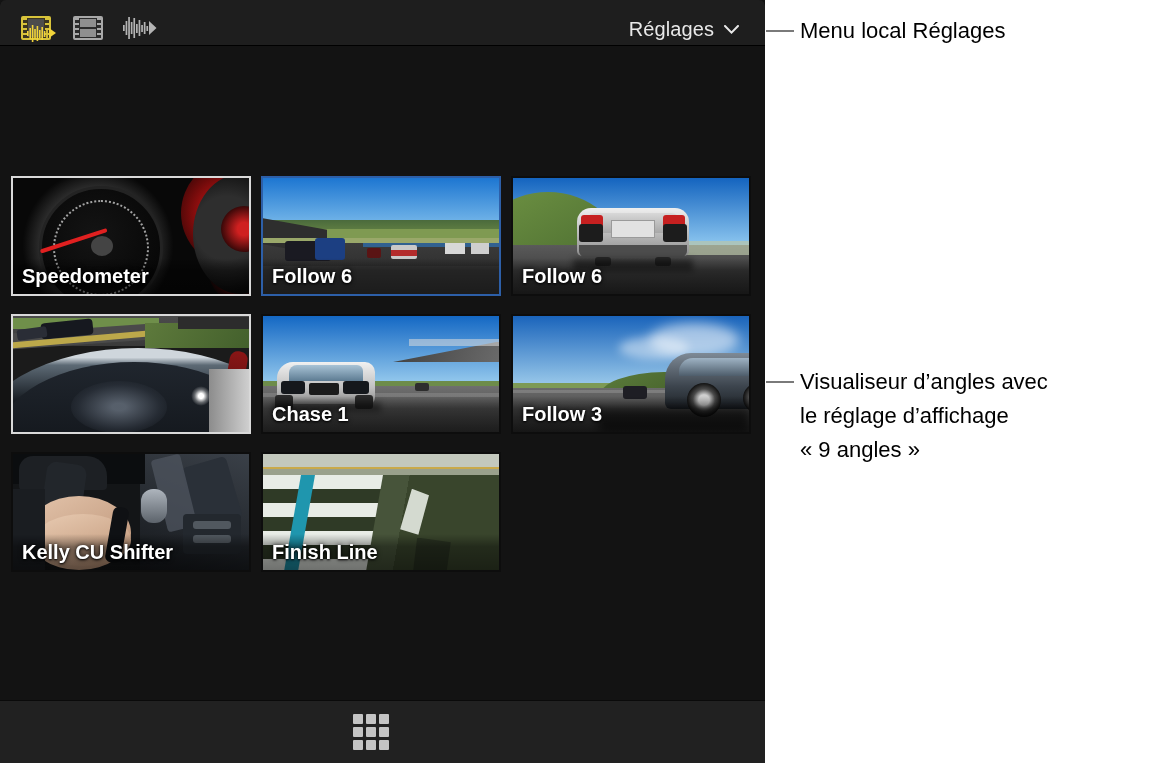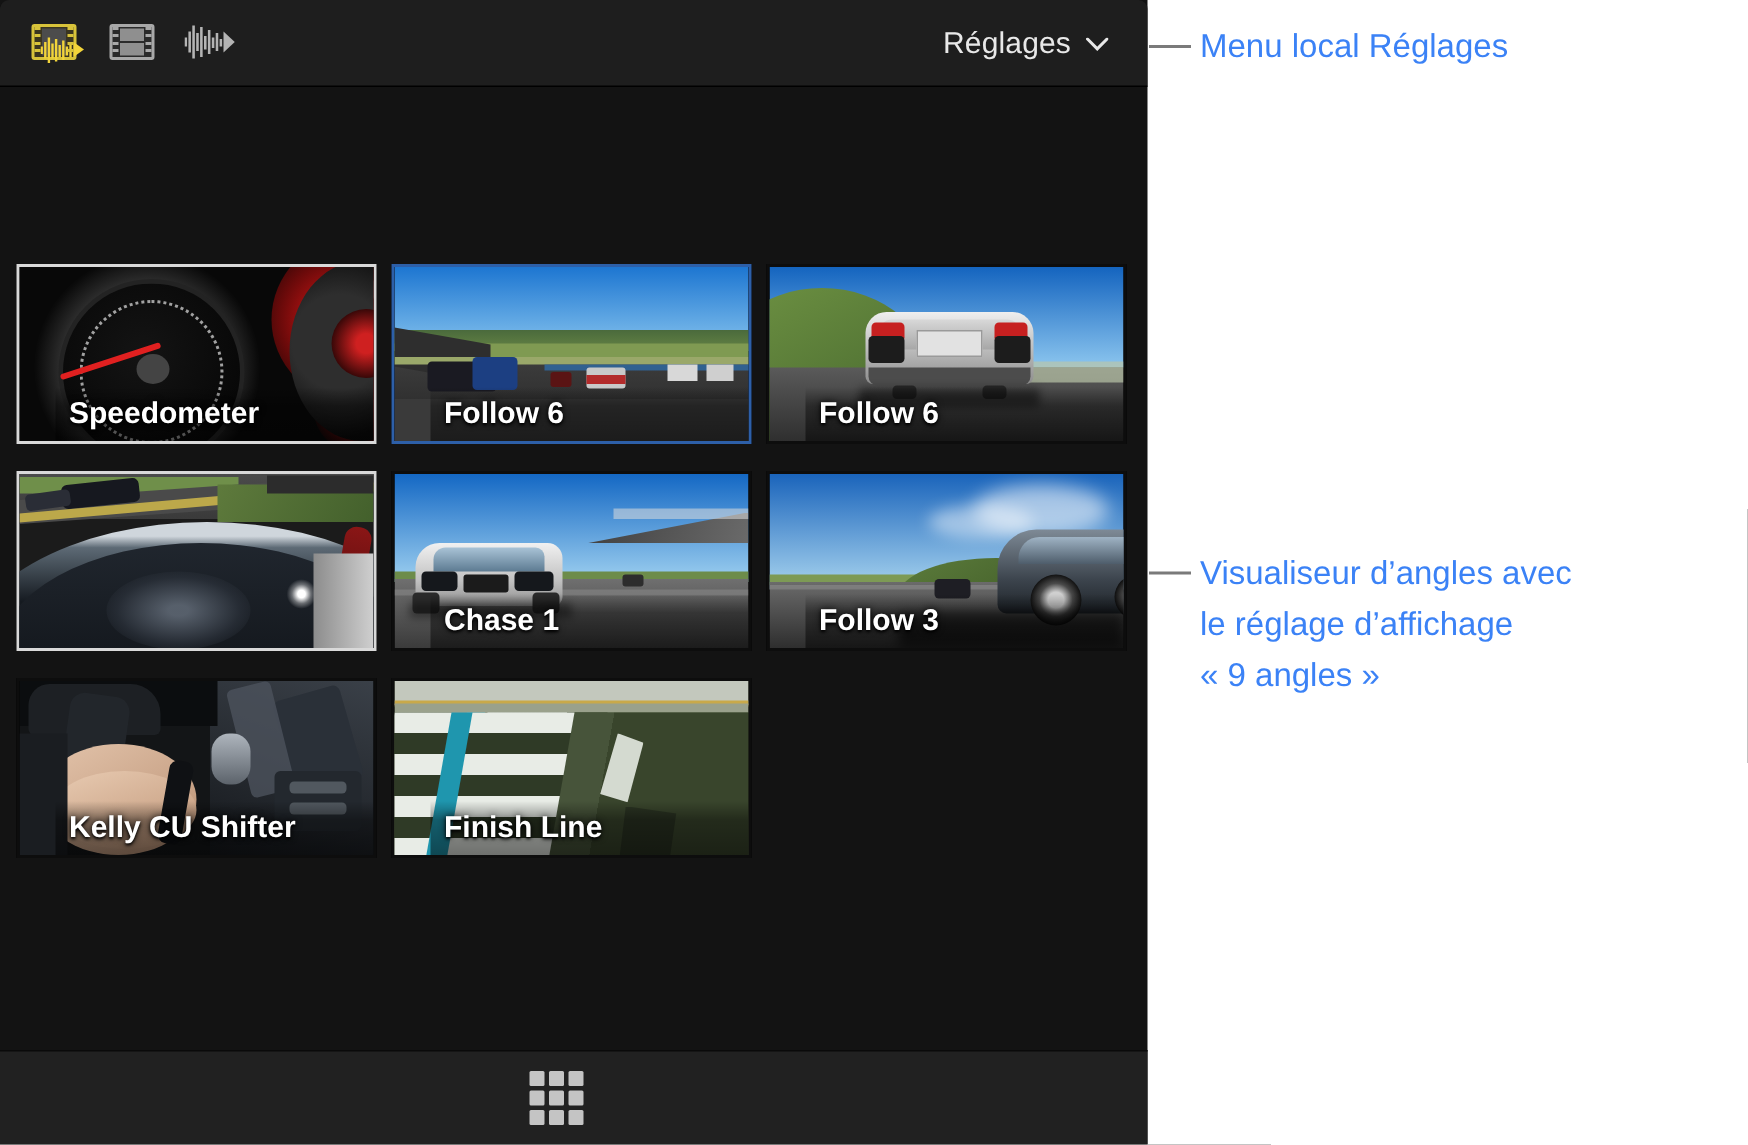--- a/index.html
+++ b/index.html
@@ -24,21 +24,21 @@
     height: 763px;
     background: #131313;
   }
 
   
   #viewer-toolbar {
     position: absolute;
     left: 0;
     top: 0;
     width: 765px;
-    height: 58px;
+    height: 46px;
     background: #1e1e1e;
     border-radius: 6px 6px 0 0;
     box-shadow: inset 0 -1px 0 #000;
   }
   #toolbar-left {
     position: absolute;
     left: 16px;
     top: 11px;
     display: flex;
     align-items: center;
@@ -156,21 +156,20 @@
     line-height: 36px;
     padding-left: 9px;
     color: #ffffff;
     font-size: 20px;
     font-weight: bold;
     text-shadow: 0 1px 2px rgba(0,0,0,.95), 0 0 5px rgba(0,0,0,.9);
     background: linear-gradient(to bottom, rgba(0,0,0,0) 0%, rgba(0,0,0,0.38) 35%, rgba(0,0,0,0.52) 100%);
     box-sizing: border-box;
     white-space: nowrap;
     overflow: hidden;
-    margin-left: 24px;
   }
 
   
   .sky        { position:absolute; left:0; right:0; top:0; }
   .ground     { position:absolute; left:0; right:0; bottom:0; }
   .blob       { position:absolute; border-radius:50%; }
   .rect       { position:absolute; }
 
   
   #viewer-bottom {
@@ -205,21 +204,21 @@
   }
 
   
   .callout-line {
     position: absolute;
     height: 2px;
     background: #7a7a7a;
   }
   .callout-text {
     position: absolute;
-    color: #3b82f6;
+    color: #000000;
     font-size: 22px;
     line-height: 34px;
     white-space: pre-line;
   }
   #callout-settings-line { left: 766px; top: 30px;  width: 28px; }
   #callout-settings-text { left: 800px; top: 14px; }
   #callout-viewer-line   { left: 766px; top: 381px; width: 28px; }
   #callout-viewer-text   { left: 800px; top: 365px; width: 350px; }
 </style>
 </head>

